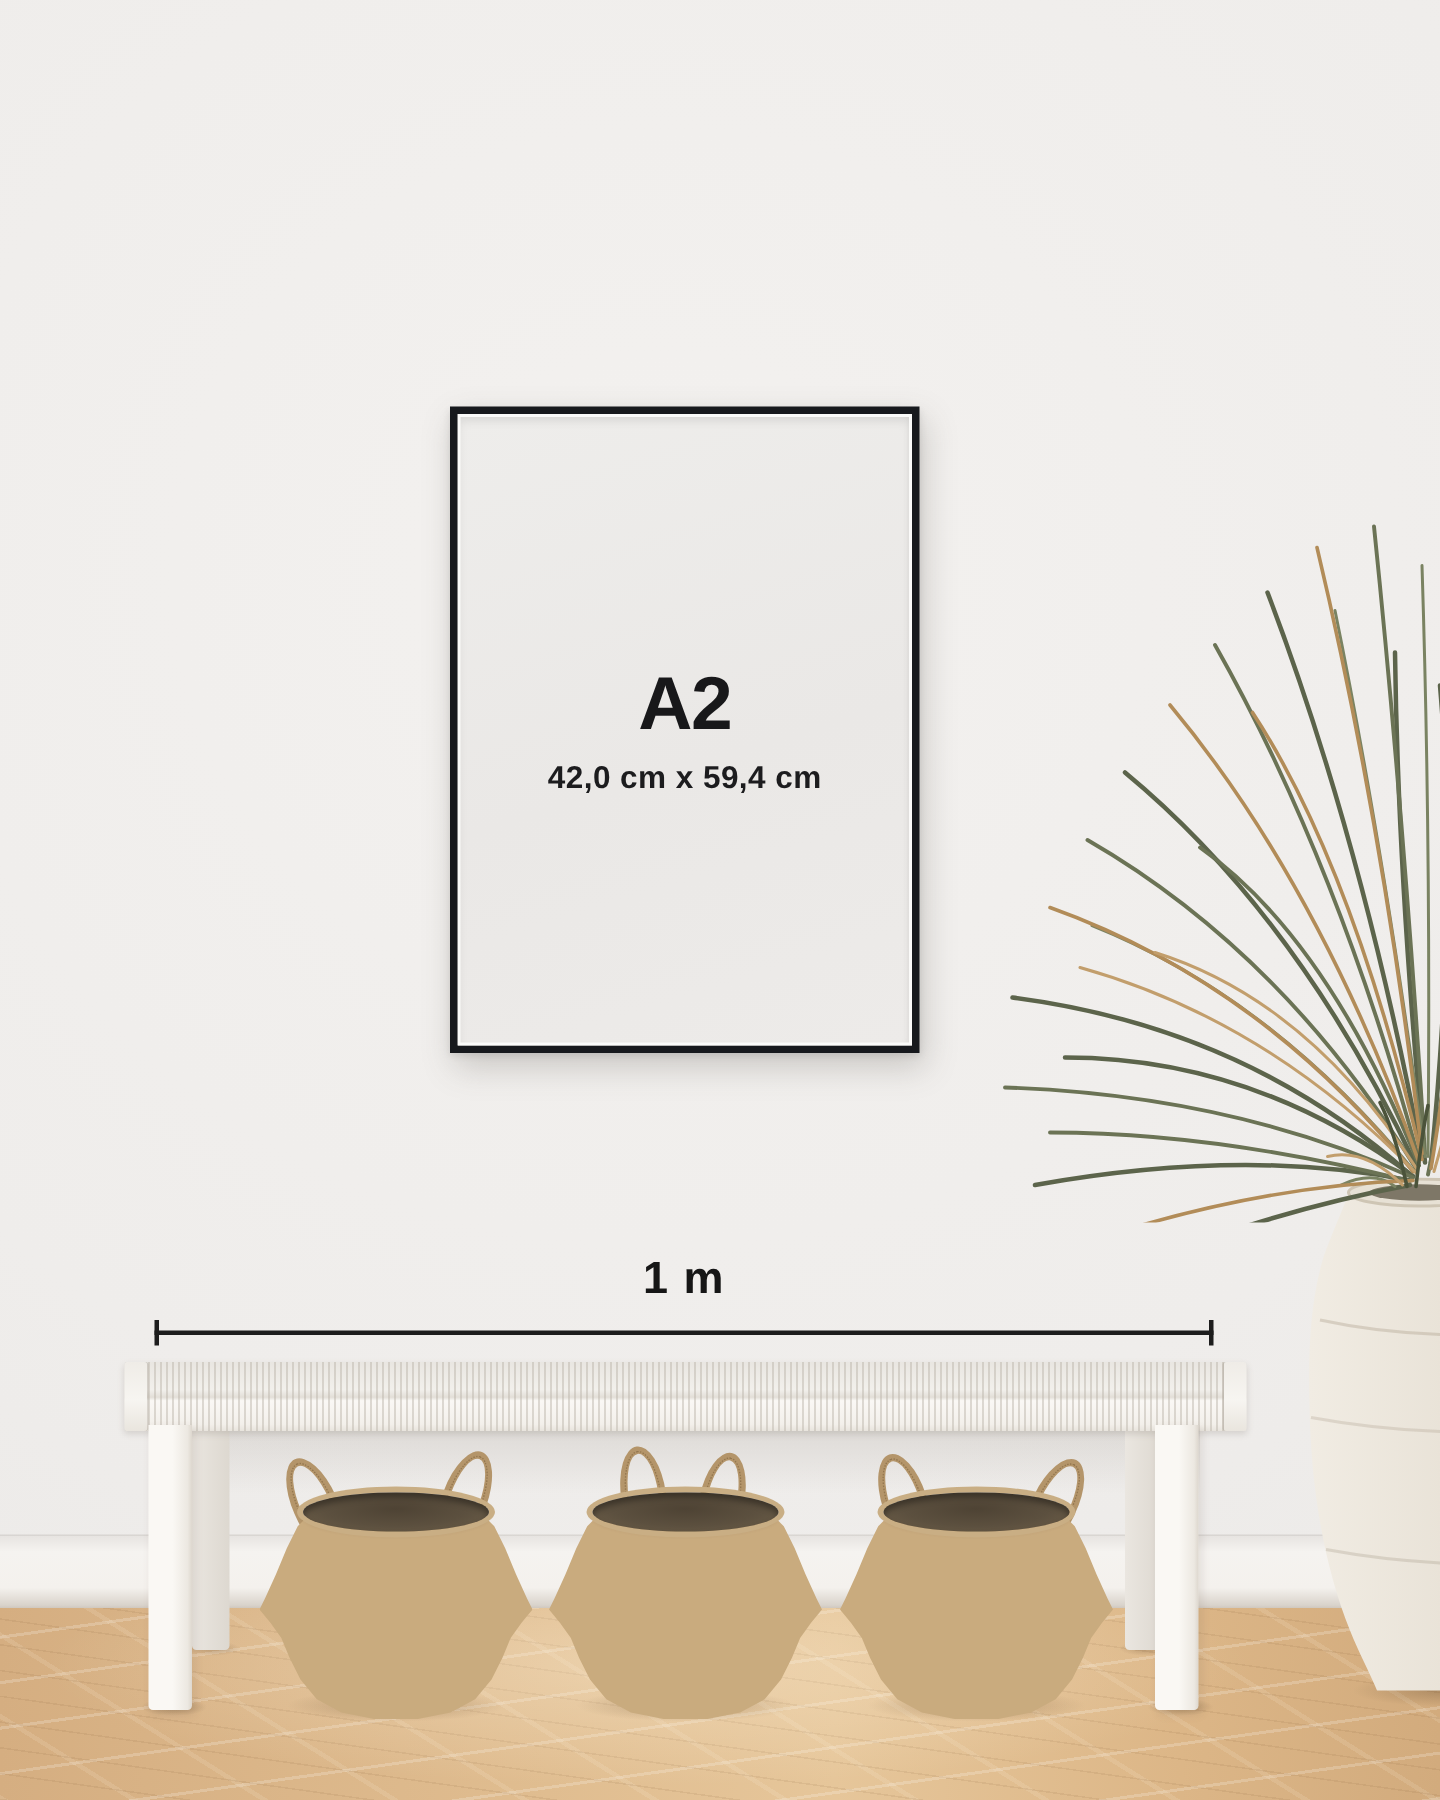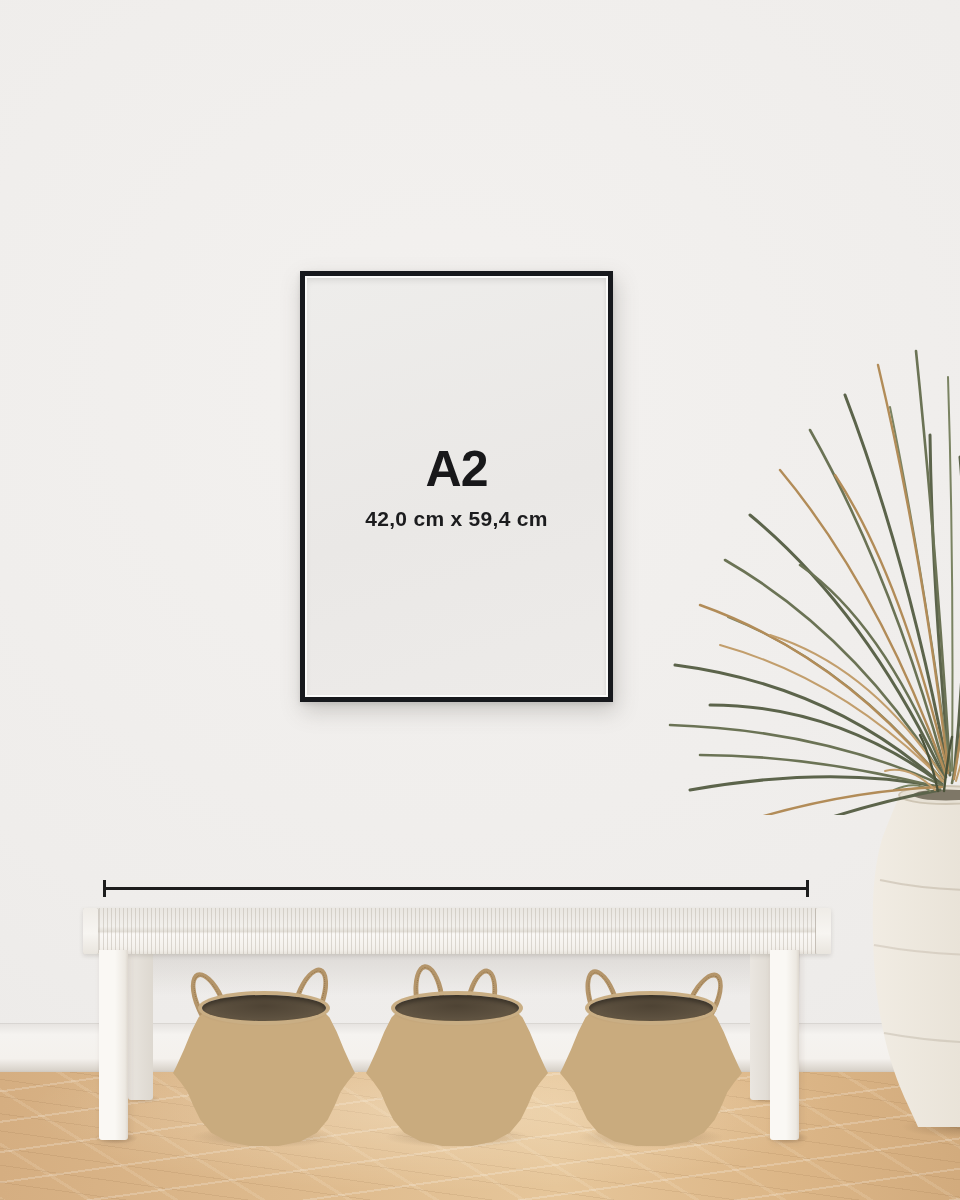--- a/index.html
+++ b/index.html
@@ -130,20 +130,21 @@
   <div class="floor-sheen"></div>
   <div class="wall-shade-right"></div>
 
   <div class="frame">
     <div class="paper">
       <div class="poster-size">A2</div>
       <div class="poster-dims">42,0 cm x 59,4 cm</div>
     </div>
   </div>
 
+  <div class="measure-label">1 m</div>
   <div class="measure-line"></div>
   <div class="measure-tick tick-left"></div>
   <div class="measure-tick tick-right"></div>
 
   <div class="bench-wall-shadow"></div>
   <div class="leg leg-rear leg-rl"></div>
   <div class="leg leg-rear leg-rr"></div>
   <div class="bench-seat"></div>
   <div class="bench-endcap cap-left"></div>
   <div class="bench-endcap cap-right"></div>

